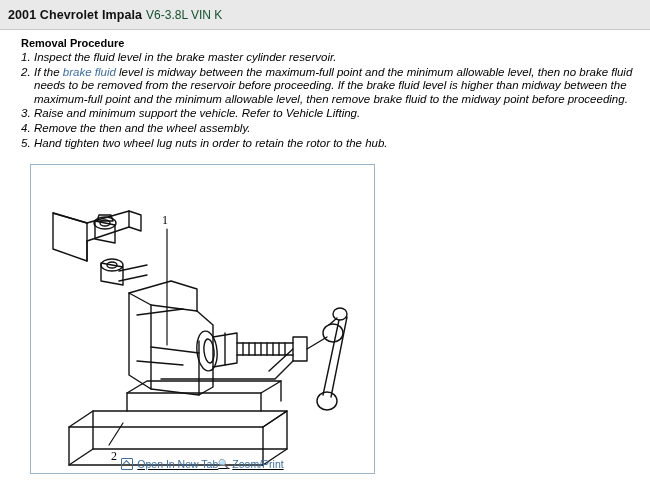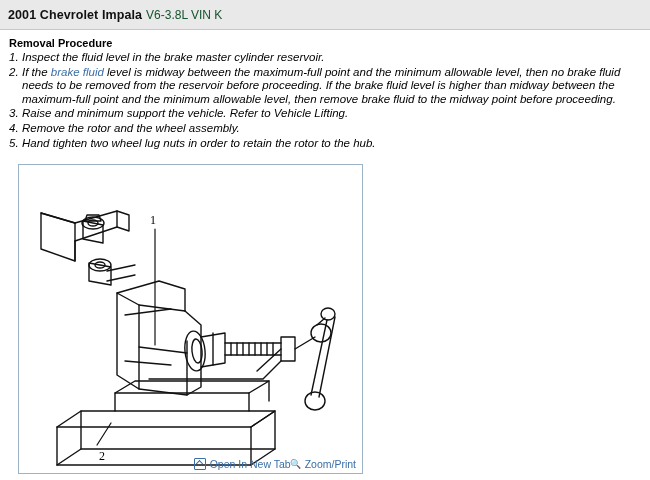--- a/index.html
+++ b/index.html
@@ -34,21 +34,21 @@
     color: #111;
     letter-spacing: 0.1px;
   }
   .title-sub {
     font-size: 12px;
     font-weight: normal;
     color: #14532d;
     margin-left: 4px;
   }
   .content {
-    padding: 5px 9px 0 9px;
+    padding: 5px 9px 0 21px;
   }
   .section-heading {
     font-size: 11px;
     font-weight: bold;
     color: #000;
     margin: 2px 0 2px 0;
   }
   ol.steps {
     margin: 0;
     padding: 0;
@@ -87,24 +87,25 @@
     left: 0;
   }
   .figure-footer {
     position: absolute;
     left: 0;
     right: 0;
     bottom: 0;
     height: 18px;
     display: flex;
     align-items: center;
-    justify-content: flex-end;
+    justify-content: center;
     padding: 0 6px;
     box-sizing: border-box;
     font-size: 10.5px;
+    text-decoration: underline;
   }
   .footer-link {
     display: flex;
     align-items: center;
     gap: 4px;
     color: #3a6ea5;
     text-decoration: none;
     cursor: pointer;
   }
   .mini-icon {
@@ -156,21 +157,21 @@
       <li>
         <span class="num">1.</span><span>Inspect the fluid level in the brake master cylinder reservoir.</span>
       </li>
       <li>
         <span class="num">2.</span><span>If the </span><a class="inline-link" href="#">brake fluid</a><span> level is midway between the maximum-full point and the minimum allowable level, then no brake fluid needs to be removed from the reservoir before proceeding. If the brake fluid level is higher than midway between the maximum-full point and the minimum allowable level, then remove brake fluid to the midway point before proceeding.</span>
       </li>
       <li>
         <span class="num">3.</span><span>Raise and minimum support the vehicle. Refer to Vehicle Lifting.</span>
       </li>
       <li>
-        <span class="num">4.</span><span>Remove the rotor and the wheel assembly.</span>
+        <span class="num">4.</span><span>Remove the then and the wheel assembly.</span>
       </li>
       <li>
         <span class="num">5.</span><span>Hand tighten two wheel lug nuts in order to retain the rotor to the hub.</span>
       </li>
     </ol>
 
     <div class="figure-box">
 
       <svg class="figure-svg" width="343" height="308" viewBox="0 0 343 308">
         <g fill="none" stroke="#111111" stroke-width="1.4" stroke-linejoin="round" stroke-linecap="round">

